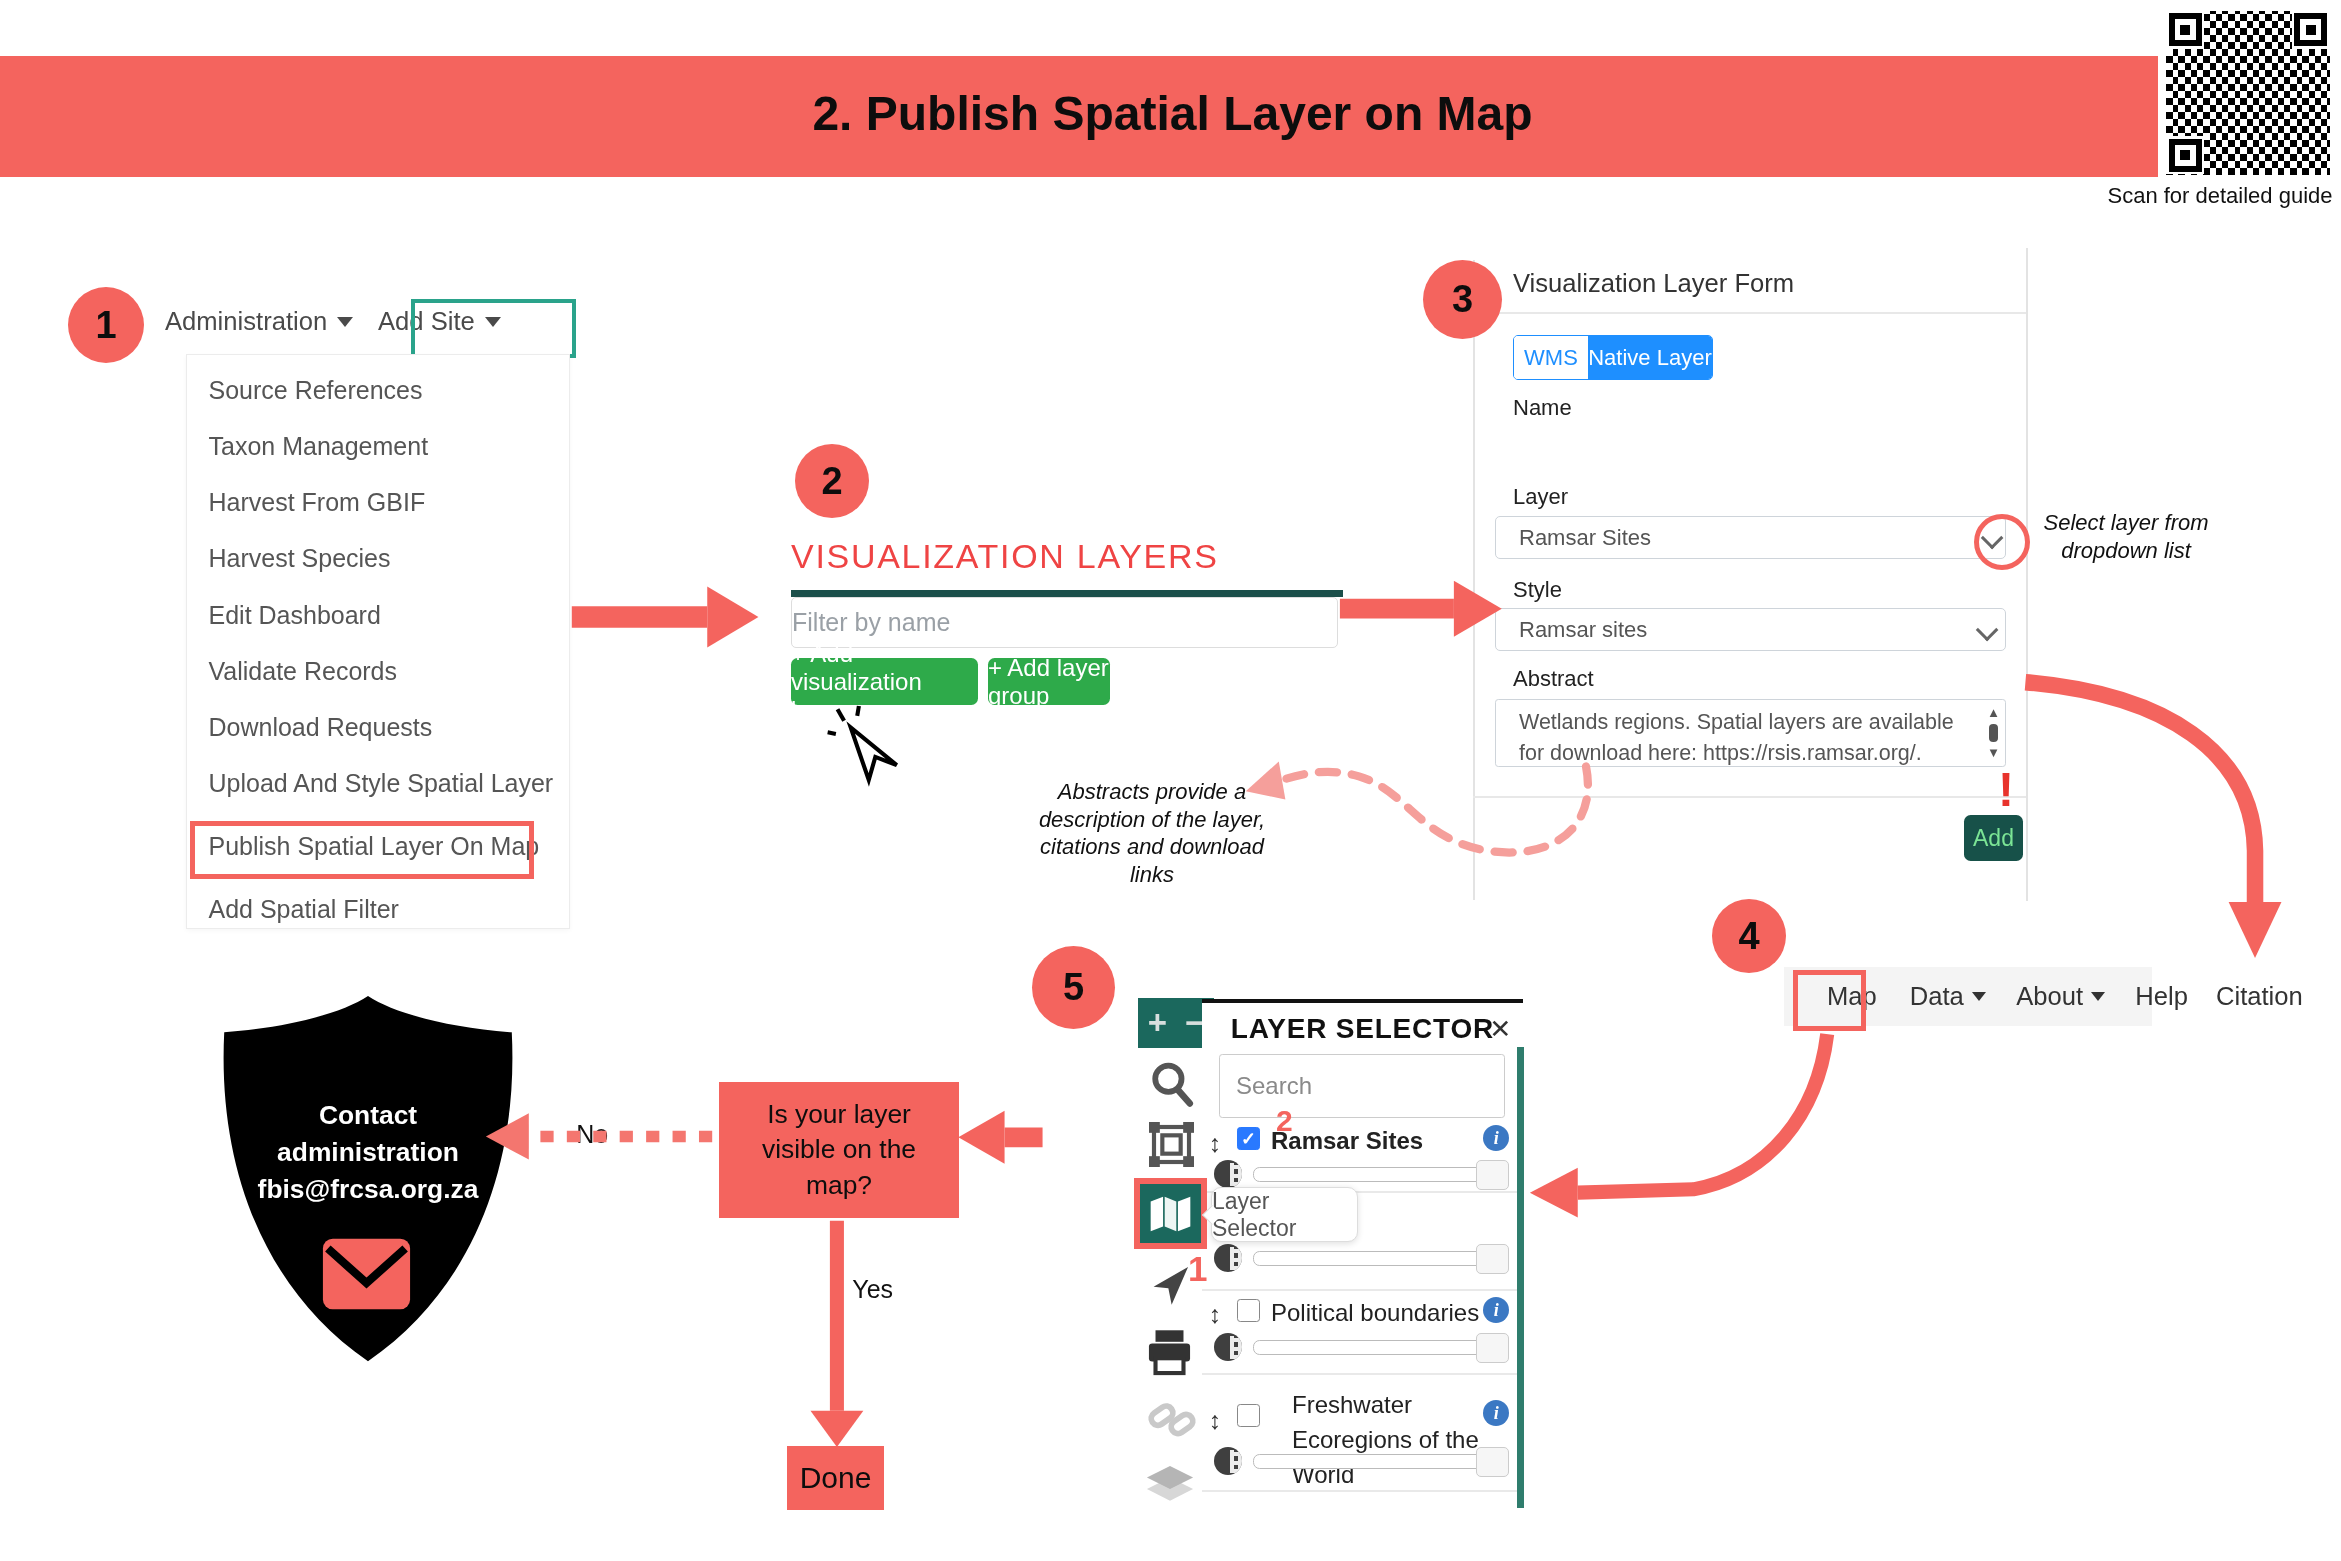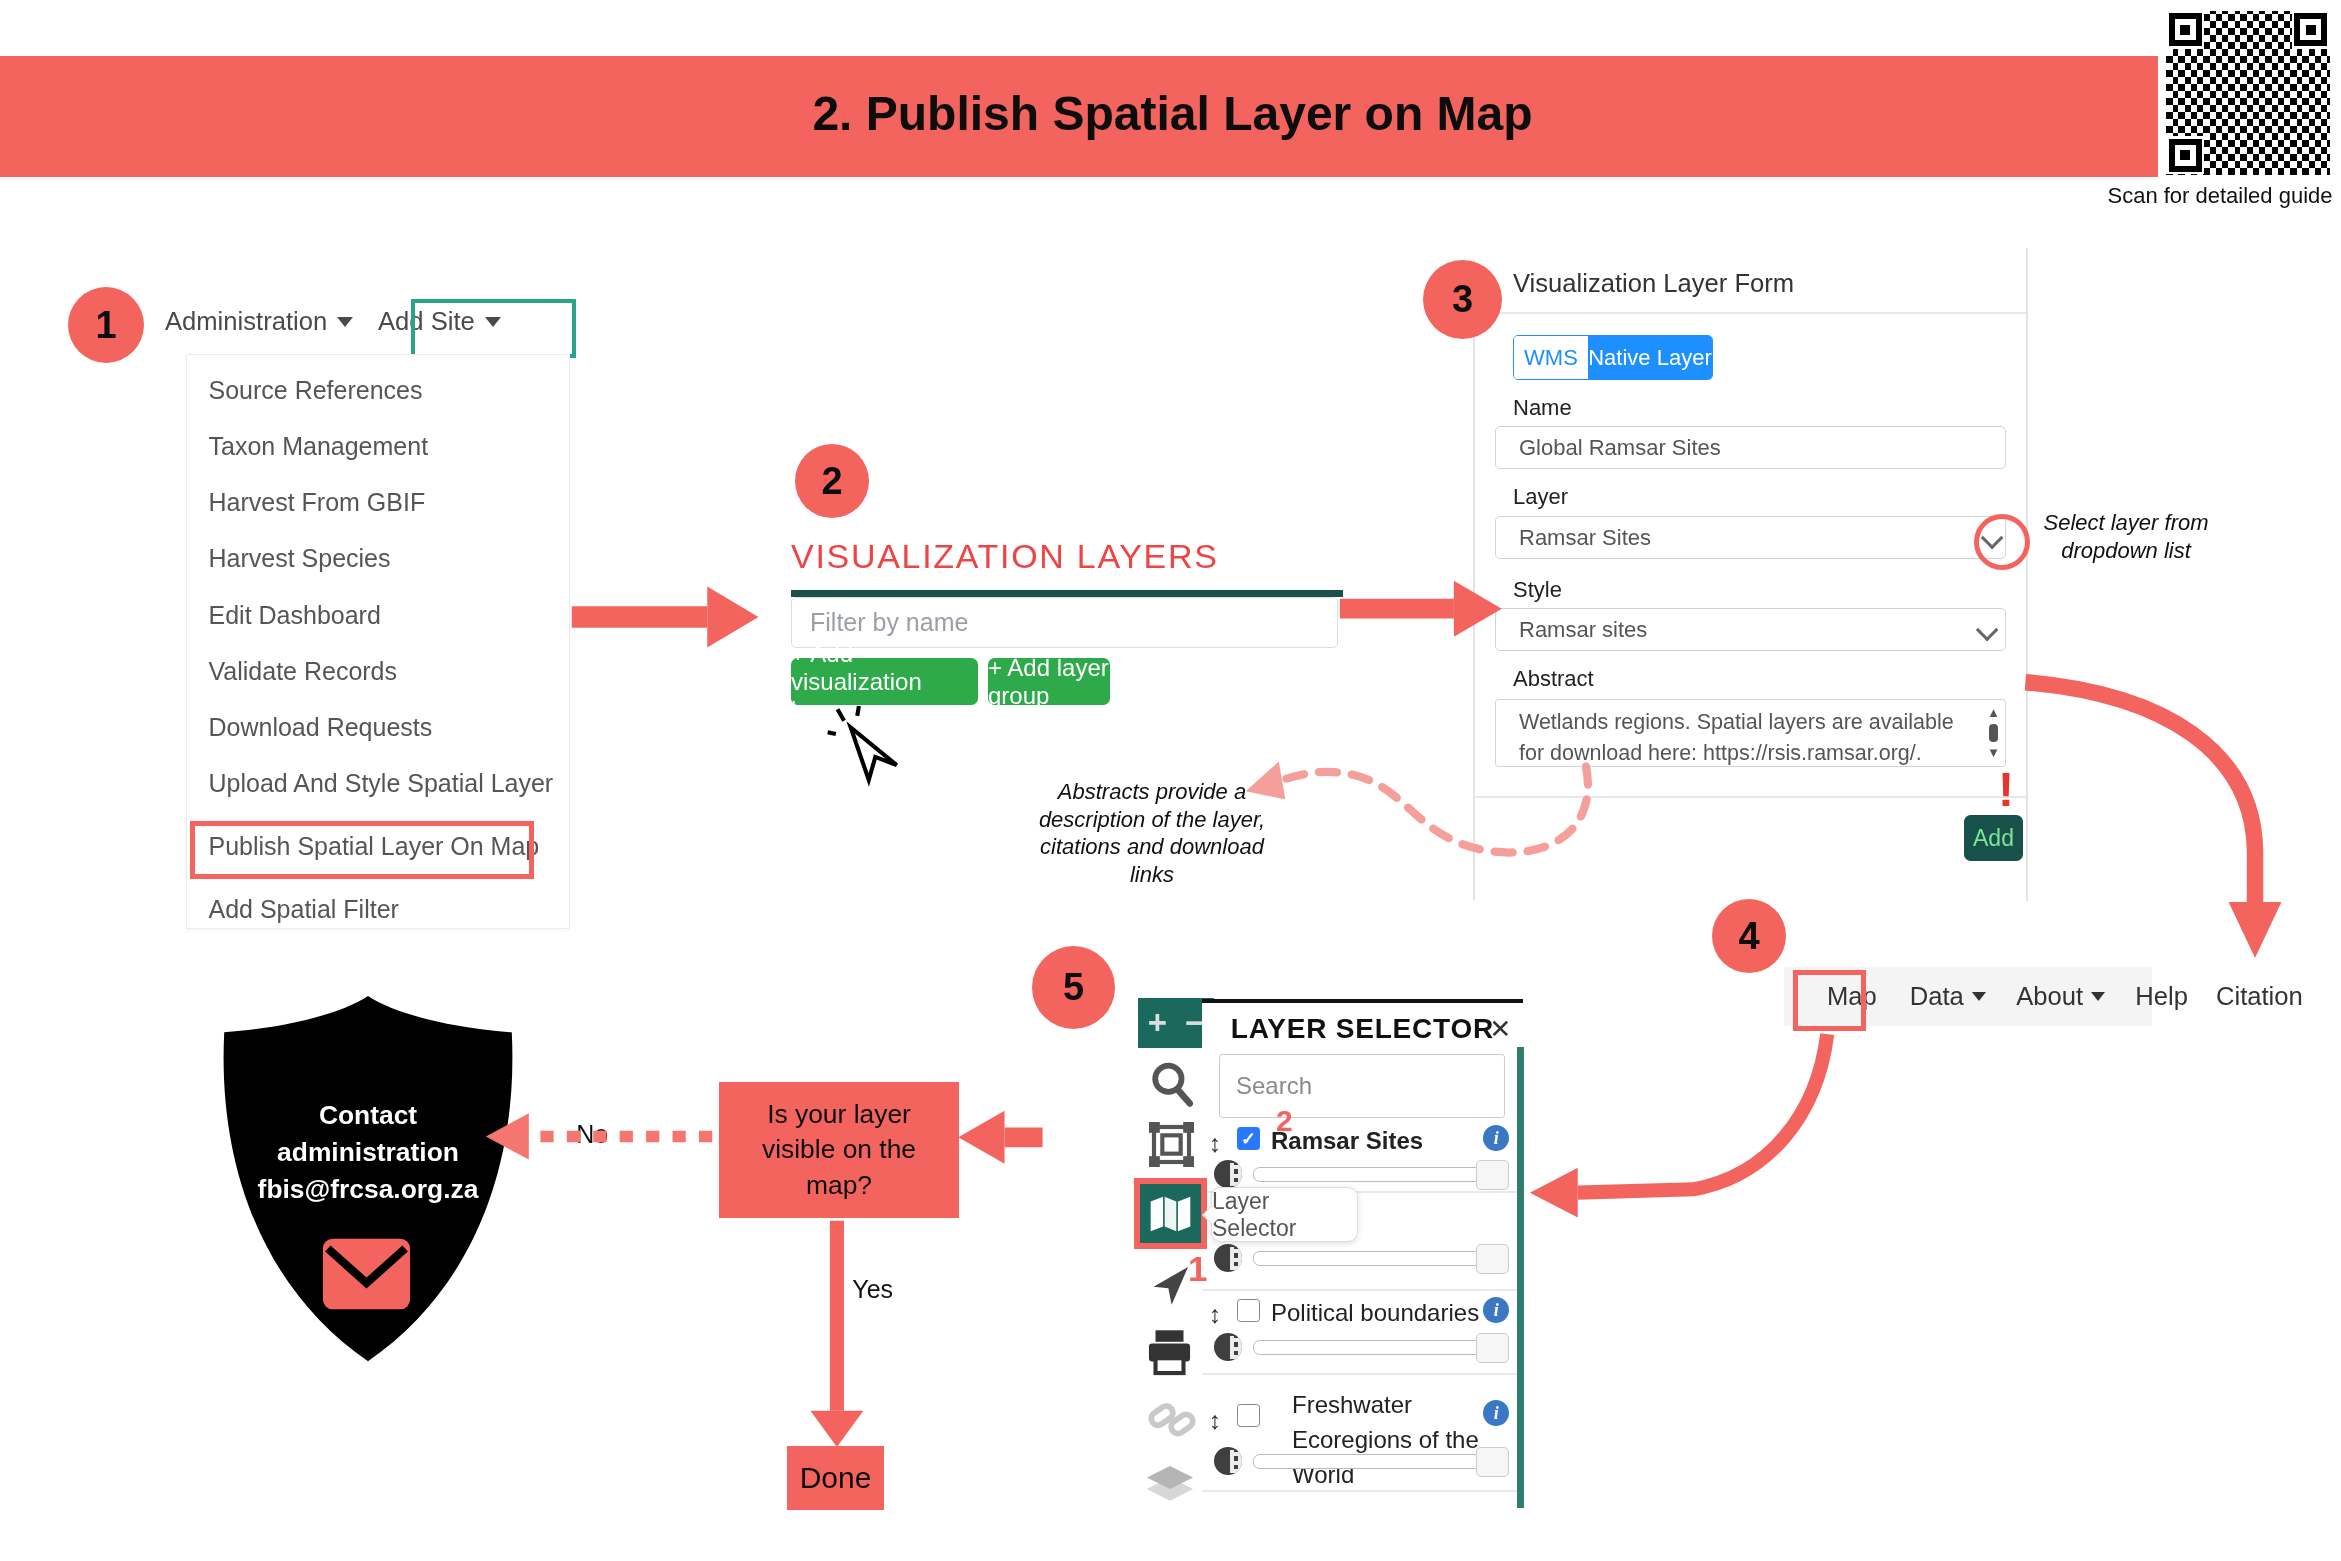--- a/index.html
+++ b/index.html
@@ -26,21 +26,21 @@
   .menubar-item{font-size:25.6px;color:#4a4a4a;display:flex;align-items:center;gap:10px;}
   .tri-down{width:0;height:0;border-left:8.3px solid transparent;border-right:8.3px solid transparent;border-top:10px solid #4a4a4a;display:inline-block;}
   .teal-box{border:4.1px solid #2aa38b;background:transparent;}
   .menu-panel{left:186px;top:354px;width:382px;height:573px;background:#fff;border:0.8px solid #ececec;box-shadow:0 1.7px 5px rgba(0,0,0,0.04);}
   .menu-item{position:absolute;left:21.5px;width:347px;height:50px;font-size:25px;color:#555;display:flex;align-items:center;}
   .menu-highlight{left:2.5px;top:466px;width:334px;height:48px;border:5px solid #f4645e;}
   
   .viz-title{left:791px;top:529px;width:562px;font-size:34px;color:#ef4444;letter-spacing:1.7px;margin-top:8px;}
   .viz-underline{left:791px;top:590px;width:552px;height:6.6px;background:#1b4f4a;}
   .viz-filter{left:791px;top:597px;width:547px;height:51px;border:0.8px solid #ddd;border-radius:5px;background:#fff;
-              font-size:25px;color:#9aa0a6;display:flex;align-items:center;padding-left:18px;box-sizing:border-box;}
+              font-size:25px;color:#9aa0a6;display:flex;align-items:center;box-sizing:border-box;}
   .green-btn{background:#2eaa4a;color:#fff;border-radius:6.6px;font-size:24px;display:flex;align-items:center;justify-content:center;}
   
   .form-vline{width:1.7px;background:#e3e3e3;}
   .form-title{left:1513px;top:269px;font-size:25.6px;color:#333;}
   .form-divider{left:1473px;top:312px;width:553px;height:1.7px;background:#e8e8e8;}
   .tab-group{left:1513px;top:335px;height:43px;border-radius:5px;overflow:hidden;display:flex;border:0.8px solid #1e8fff;}
   .tab-wms{width:74px;background:#fff;color:#1e8fff;font-size:22px;display:flex;align-items:center;justify-content:center;}
   .tab-native{width:124px;background:#1e8fff;color:#fff;font-size:22px;display:flex;align-items:center;justify-content:center;}
   .fld-label{font-size:22px;color:#222;}
   .fld-input{border:0.8px solid #ced4da;border-radius:5px;background:#fff;font-size:22px;color:#555;
@@ -164,21 +164,20 @@
   <div class="abs badge" style="left:1423px;top:260px;width:79px;height:79px;z-index:3;">3</div>
   <div class="abs form-vline" style="left:1473px;top:260px;height:640px;"></div>
   <div class="abs form-vline" style="left:2026px;top:248px;height:653px;"></div>
   <div class="abs form-title">Visualization Layer Form</div>
   <div class="abs form-divider"></div>
   <div class="abs tab-group">
     <div class="tab-wms">WMS</div>
     <div class="tab-native">Native Layer</div>
   </div>
   <div class="abs fld-label" style="left:1513px;top:395px;">Name</div>
-  <div class="abs fld-input" style="left:1495px;top:426px;width:511px;height:43px;">Global Ramsar Sites</div>
   <div class="abs fld-label" style="left:1513px;top:484px;">Layer</div>
   <div class="abs fld-input" style="left:1495px;top:516px;width:511px;height:43px;">Ramsar Sites</div>
   <div class="abs chev" style="left:1984px;top:530px;"></div>
   <div class="abs red-ring" style="left:1974px;top:514px;width:46px;height:46px;"></div>
   <div class="abs annot" style="left:2031px;top:509px;width:190px;">Select layer from dropdown list</div>
   <div class="abs fld-label" style="left:1513px;top:577px;">Style</div>
   <div class="abs fld-input" style="left:1495px;top:608px;width:511px;height:43px;">Ramsar sites</div>
   <div class="abs chev" style="left:1979px;top:622px;"></div>
   <div class="abs fld-label" style="left:1513px;top:666px;">Abstract</div>
   <div class="abs abstract-box">

